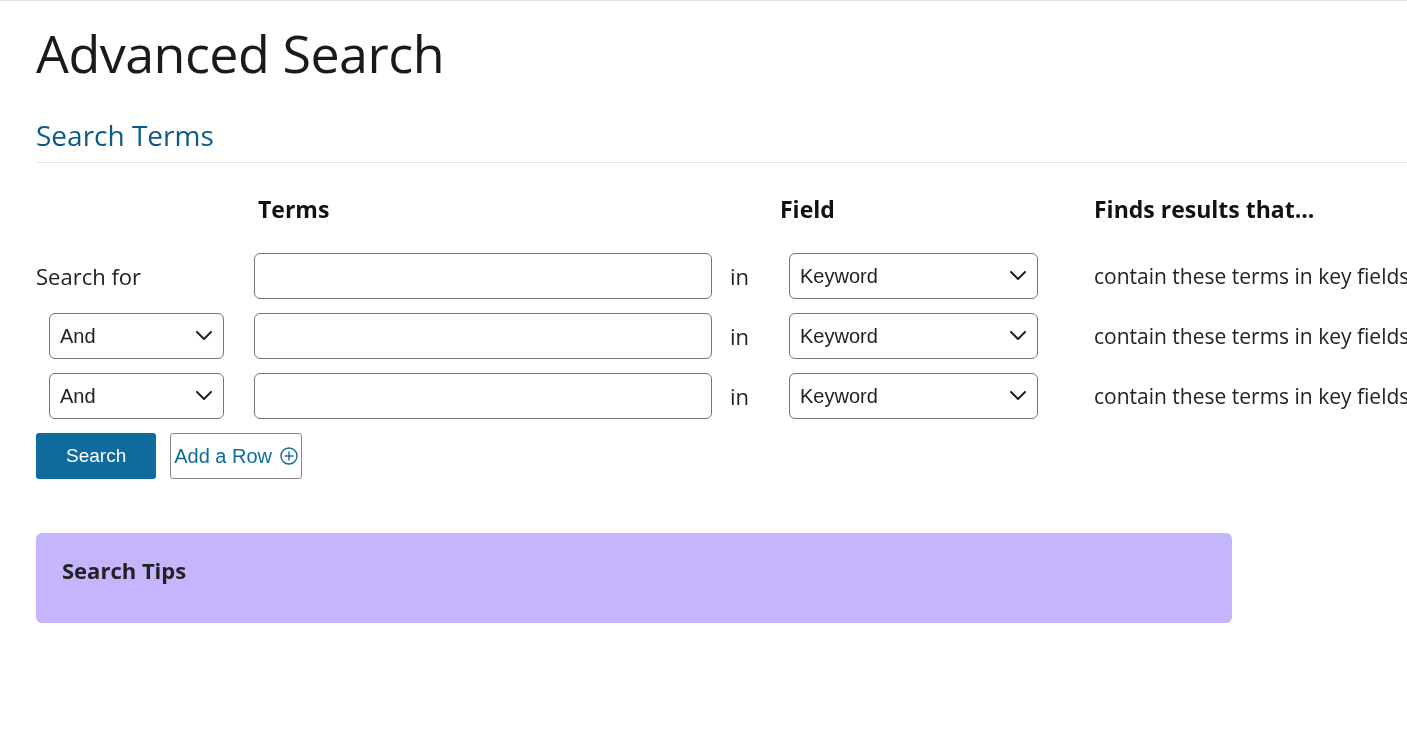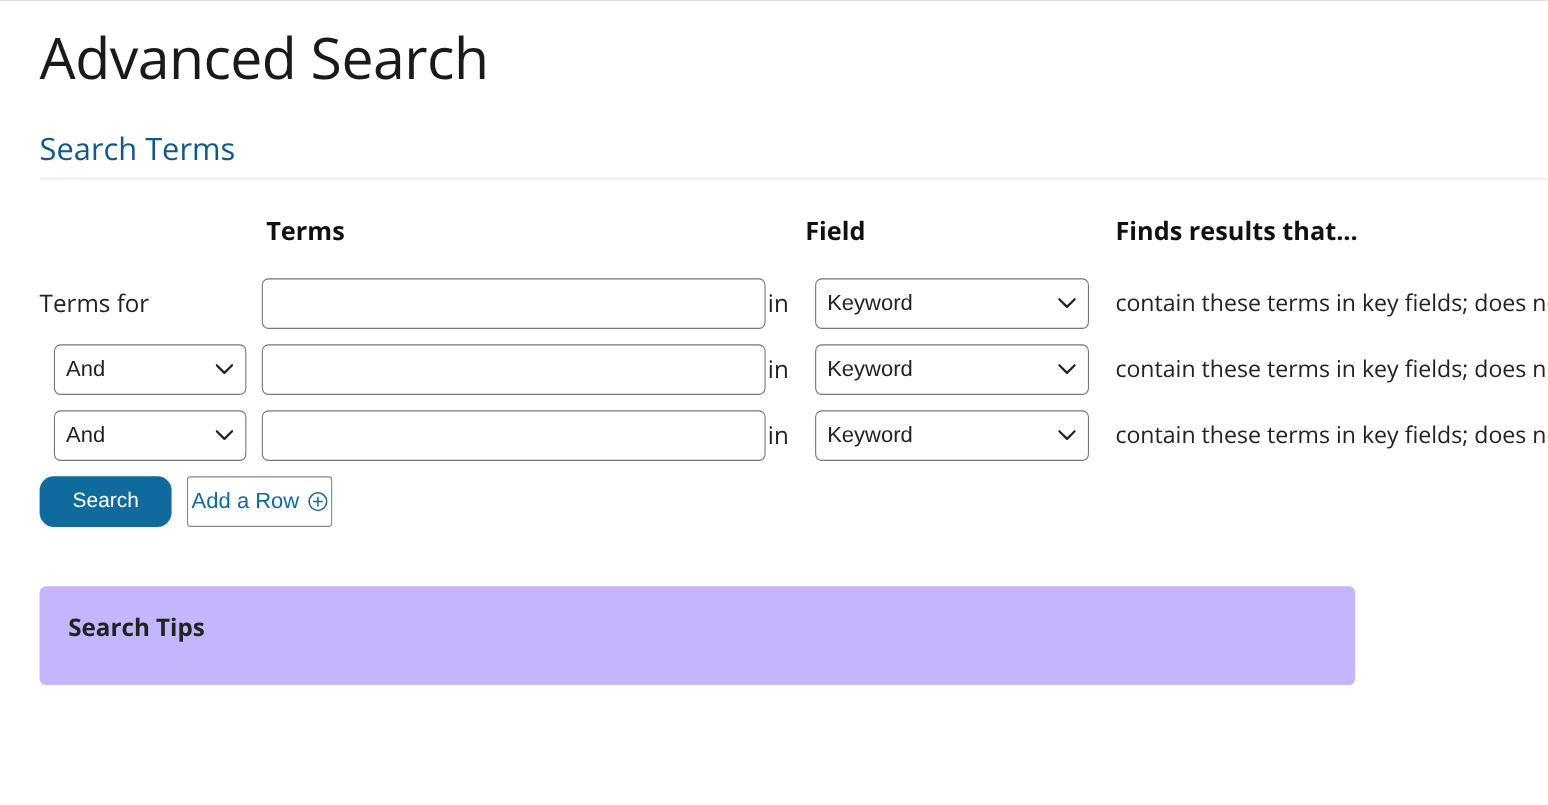--- a/index.html
+++ b/index.html
@@ -36,21 +36,21 @@
     margin: 0;
   }
 
   .search-grid {
     margin-top: 30px;
   }
   .header-row, .search-row {
     display: grid;
     grid-template-columns: 202px 460px 30px 264px 22px 420px;
     align-items: center;
-    column-gap: 0;
+    column-gap: 16px;
   }
   .header-row {
     margin-bottom: 28px;
   }
   .header-row .col-head {
     font-size: 23px;
     font-weight: 700;
     color: #111;
   }
   .col-head.terms-head { grid-column: 2; padding-left: 4px;}
@@ -128,21 +128,21 @@
     gap: 14px;
     margin-top: 10px;
   }
   .btn-primary {
     background: #0f6b9e;
     color: #fff;
     border: none;
     font-size: 19px;
     font-weight: 400;
     padding: 12px 30px;
-    border-radius: 13px;
+    border-radius: 3px;
     cursor: pointer;
   }
   .btn-outline {
     background: #fff;
     color: #0f6b9e;
     border: 1px solid #888;
     font-size: 20px;
     padding: 10px 3px;
     border-radius: 3px;
     cursor: pointer;
@@ -198,21 +198,21 @@
   <div class="search-grid">
 
     <div class="header-row">
       <div class="col-head terms-head">Terms</div>
       <div class="col-head field-head">Field</div>
       <div class="col-head finds-head">Finds results that...</div>
     </div>
 
     <div class="search-row">
       <div class="lead-cell">
-        <span class="lead-label">Terms for</span>
+        <span class="lead-label">Search for</span>
       </div>
       <input class="term-input" type="text" value="" style="">
       <div class="in-cell">in</div>
       <div class="field-cell">
         <div class="select-wrap">
           <select>
             <option>Keyword</option>
           </select>
           <span class="chev">
             <svg width="16" height="10" viewBox="0 0 16 10">

